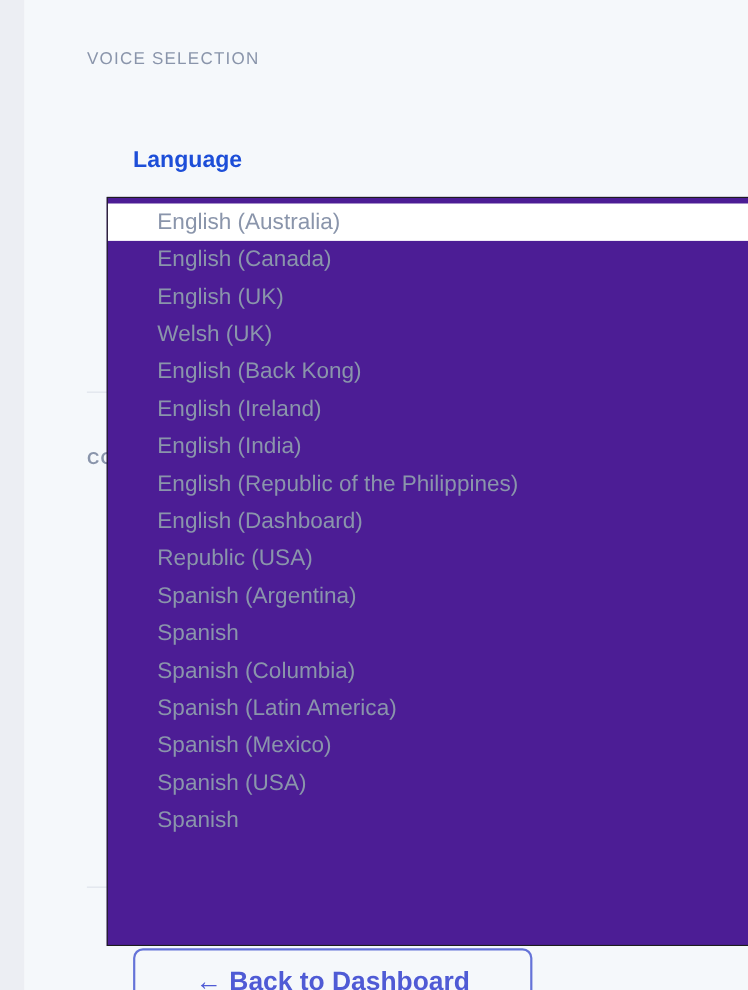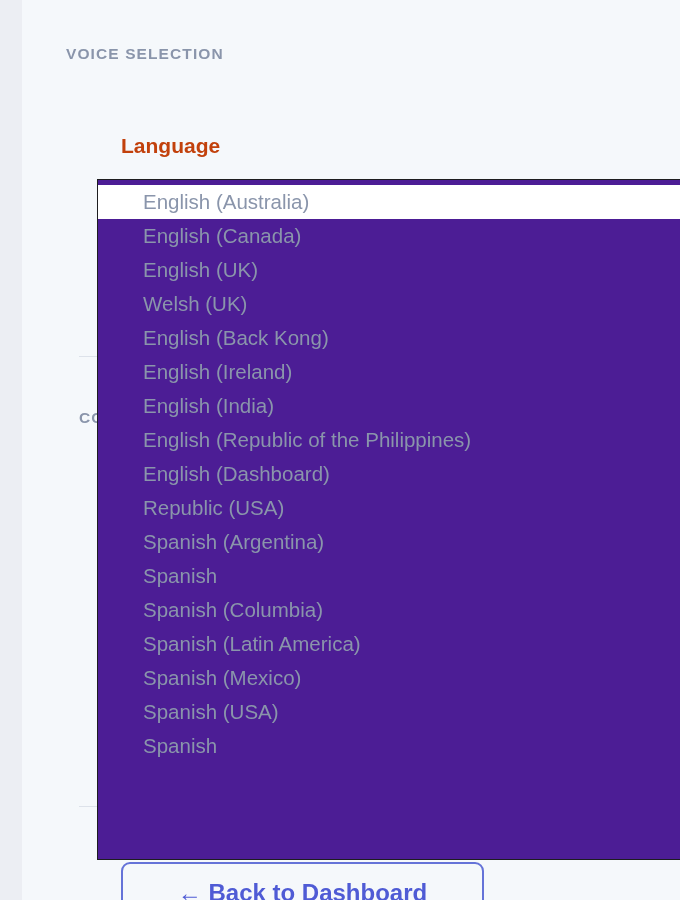--- a/index.html
+++ b/index.html
@@ -28,36 +28,36 @@
     position: absolute;
     left: 22px;
     top: 0;
     right: 0;
     bottom: 0;
     background: #f5f8fb;
   }
 
   .section-header {
     position: absolute;
-    left: 44px;
+    left: 57px;
     top: 45px;
     font-size: 15.5px;
-    font-weight: bold;
+    font-weight: normal;
     letter-spacing: 1.1px;
     color: #8a95ab;
     white-space: nowrap;
   }
 
   .field-label {
     position: absolute;
     left: 99px;
     top: 134px;
     font-size: 21px;
     font-weight: bold;
-    color: #c2410c;
+    color: #1d4ed8;
     white-space: nowrap;
   }
 
   .divider {
     position: absolute;
     left: 57px;
     right: 57px;
     height: 1px;
     background: #dde2ea;
   }

